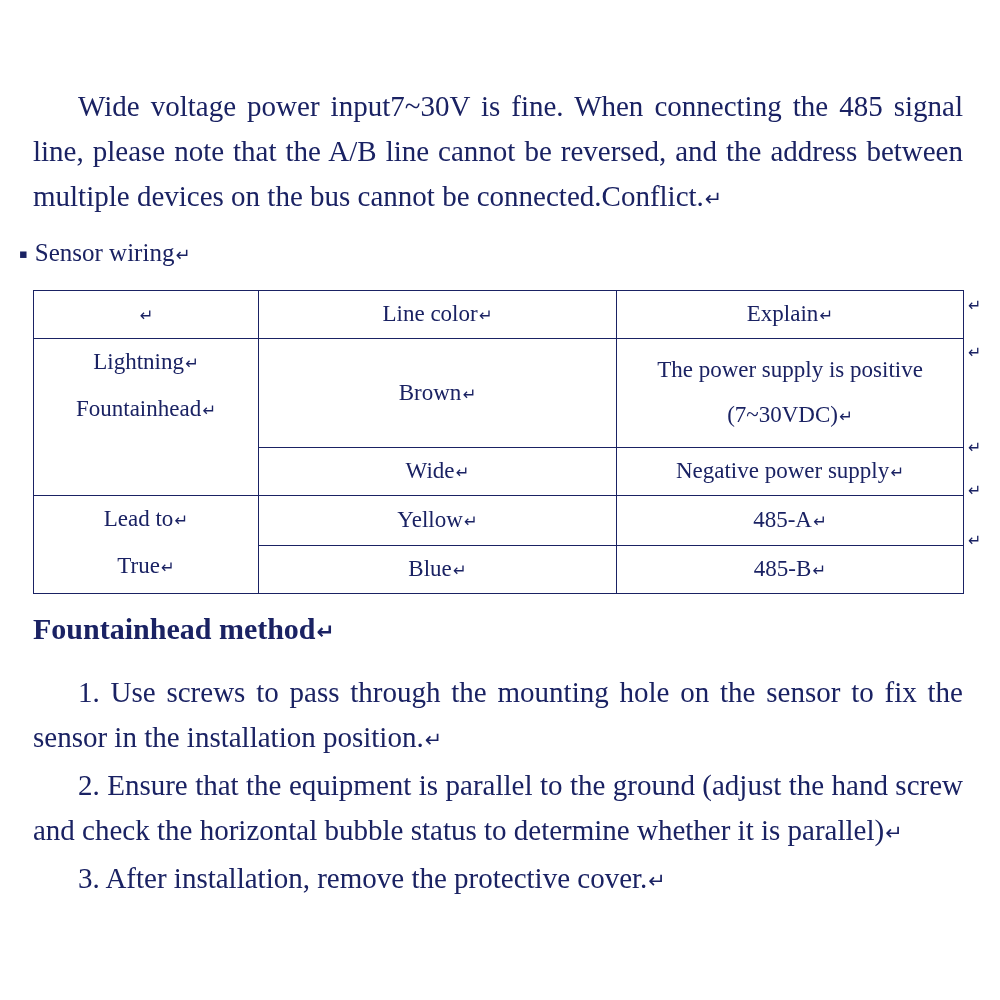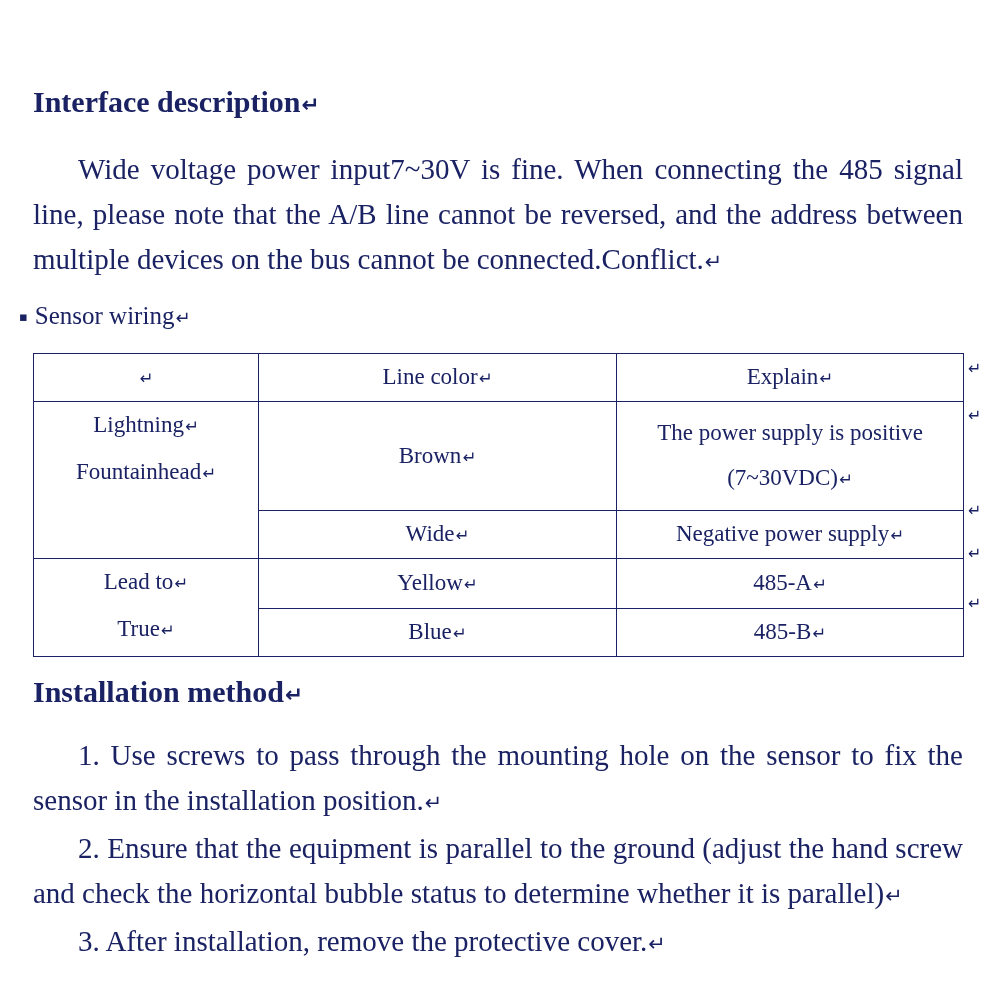--- a/index.html
+++ b/index.html
@@ -72,21 +72,20 @@
   .rm1 { top: 53px; }
   .rm2 { top: 148px; }
   .rm3 { top: 191px; }
   .rm4 { top: 241px; }
 </style>
 </head>
 <body>
 
 <div class="page">
 
-  <h1 class="interface"><span>Interface description</span><span class="pm">↵</span></h1>
 
   <p class="body"><span>Wide voltage power input7~30V is fine. When connecting the 485 signal line, please note that the A/B line cannot be reversed, and the address between multiple devices on the bus cannot be connected.Conflict.</span><span class="pm">↵</span></p>
 
   <h2 class="sensor"><span class="bullet">▪</span><span>Sensor wiring</span><span class="pm">↵</span></h2>
 
   <div class="table-wrap">
     <table class="wiring">
       <colgroup>
         <col style="width:225px">
         <col style="width:358px">
@@ -129,19 +128,19 @@
     </table>
     <div class="row-marks">
       <span class="pm rm0">↵</span>
       <span class="pm rm1">↵</span>
       <span class="pm rm2">↵</span>
       <span class="pm rm3">↵</span>
       <span class="pm rm4">↵</span>
     </div>
   </div>
 
-  <h1 class="install"><span>Installation method</span><span class="pm">↵</span></h1>
+  <h1 class="install"><span>Fountainhead method</span><span class="pm">↵</span></h1>
 
   <p class="body"><span>1. Use screws to pass through the mounting hole on the sensor to fix the sensor in the installation position.</span><span class="pm">↵</span></p>
   <p class="body"><span>2. Ensure that the equipment is parallel to the ground (adjust the hand screw and check the horizontal bubble status to determine whether it is parallel)</span><span class="pm">↵</span></p>
   <p class="body"><span>3. After installation, remove the protective cover.</span><span class="pm">↵</span></p>
 
 </div>
 
 </body></html>

